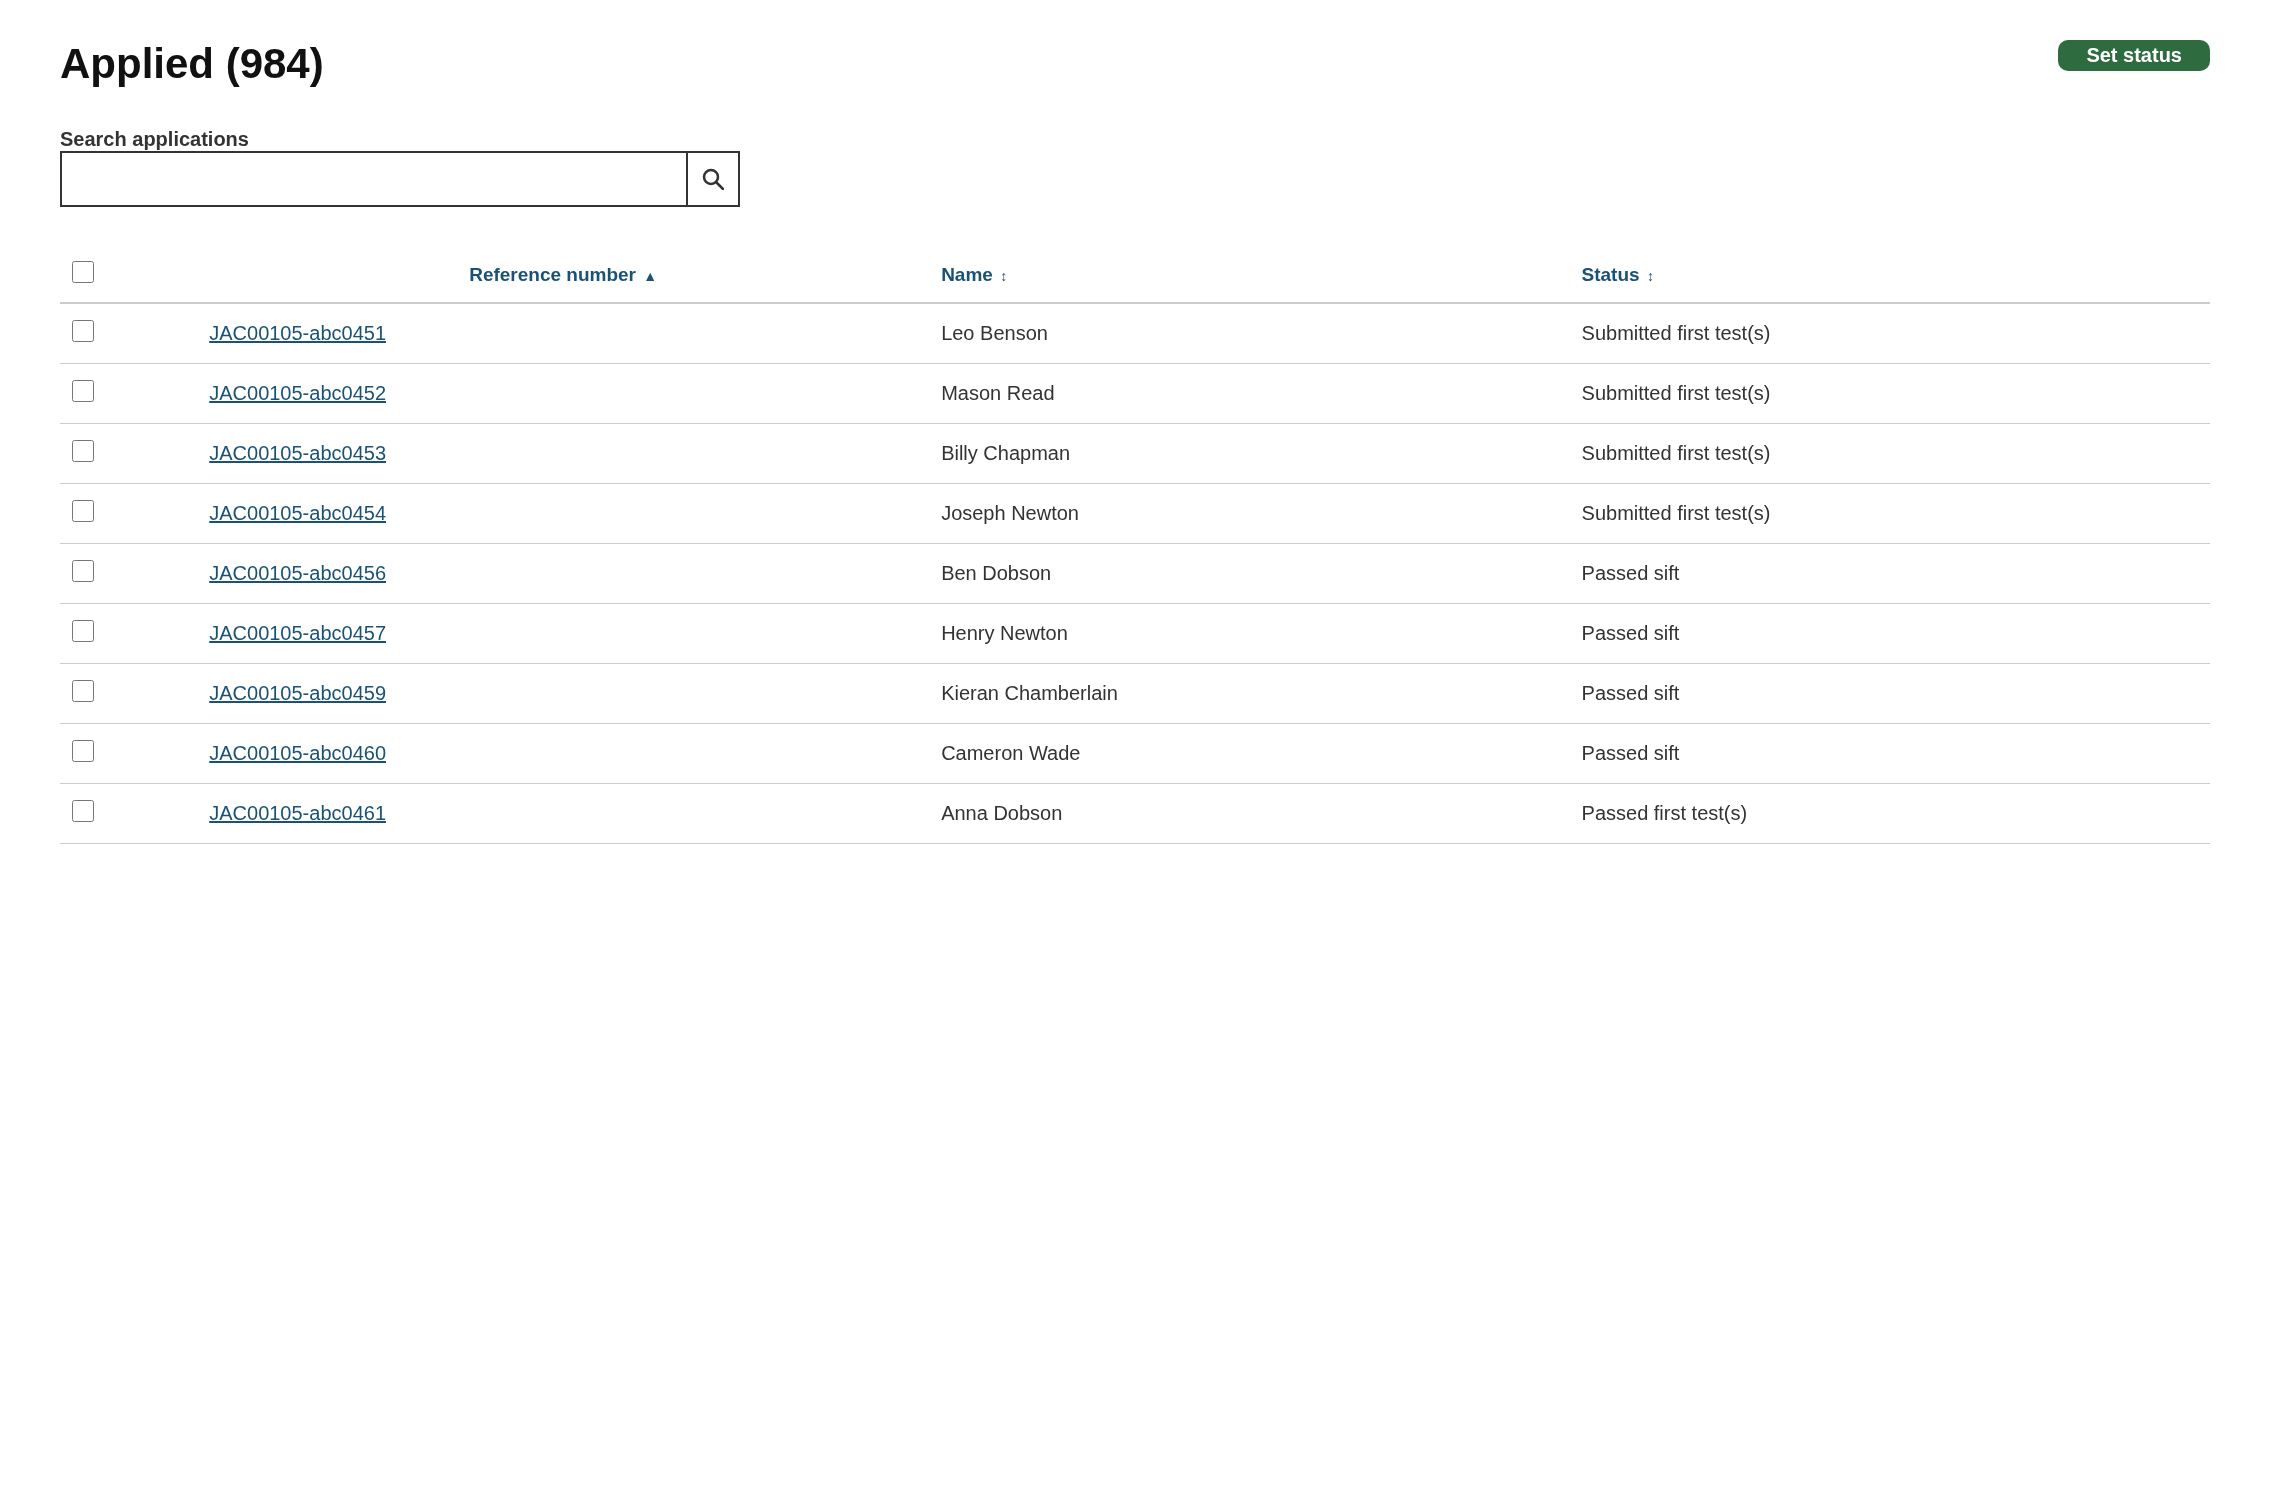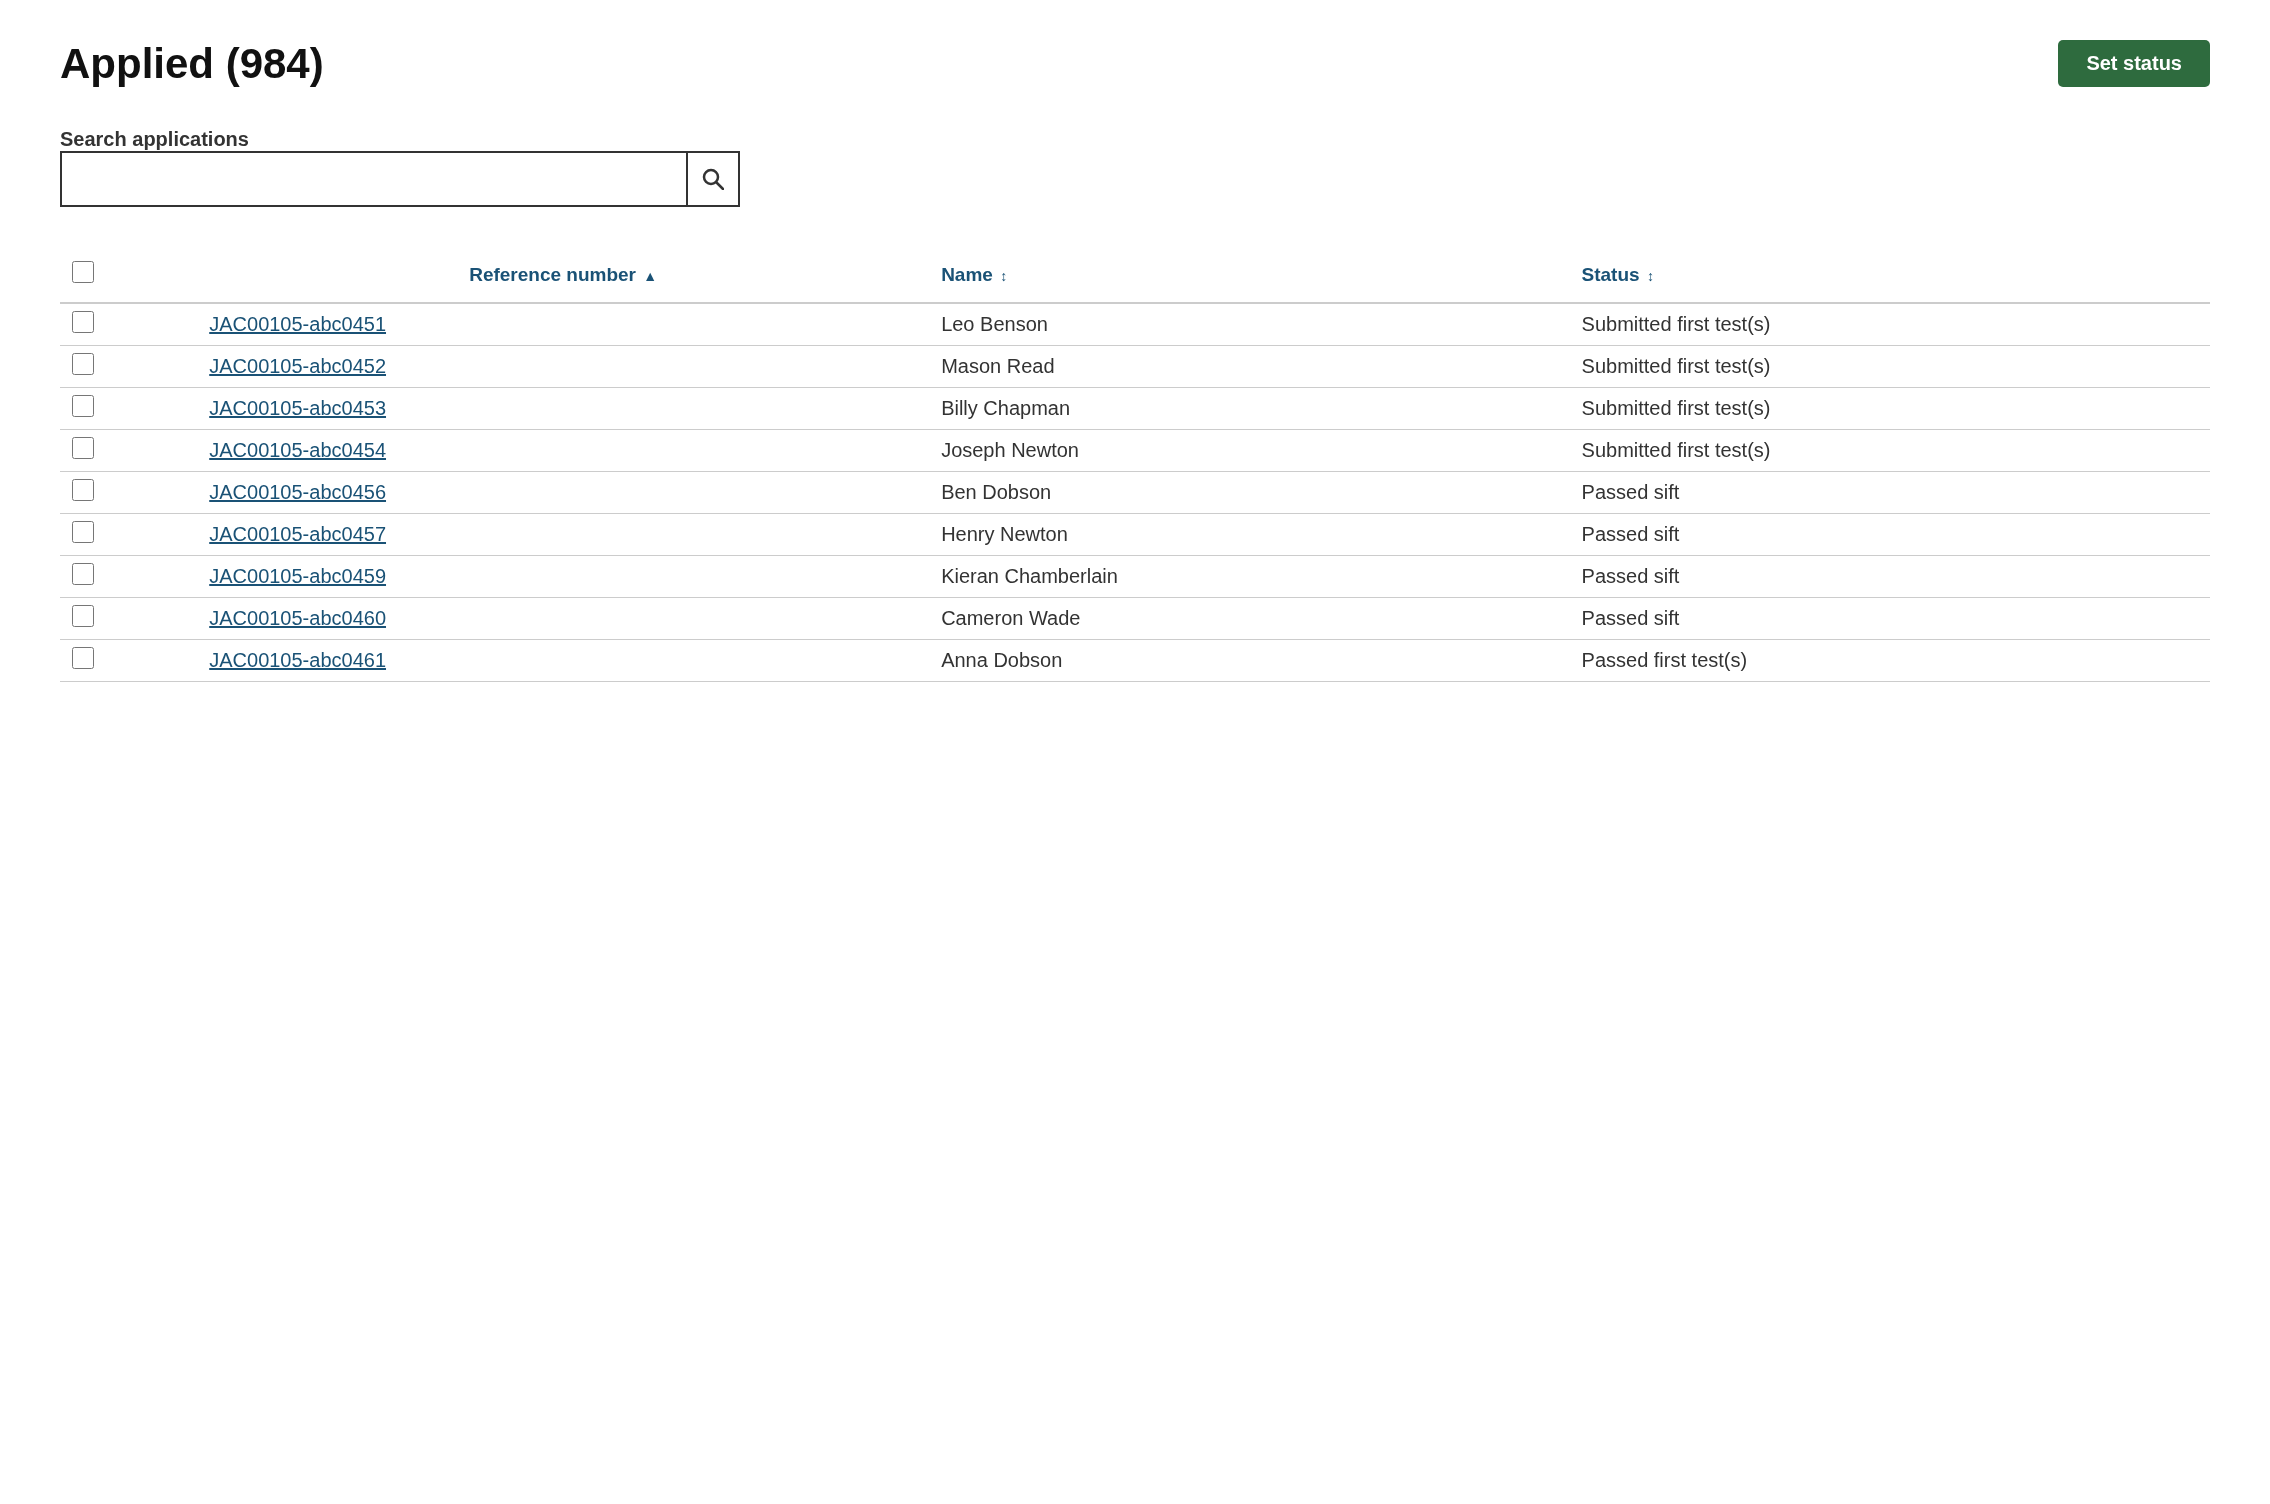--- a/index.html
+++ b/index.html
@@ -27,25 +27,25 @@
     .page-title {
       font-size: 42px;
       font-weight: 700;
       color: #111;
     }
 
     .set-status-btn {
       background-color: #2e6b3e;
       color: #fff;
       border: none;
-      padding: 12px 28px;
+      padding: 4px 28px;
       font-size: 20px;
       font-weight: 600;
       cursor: pointer;
-      border-radius: 5px;
+      border-radius: 10px;
     }
 
     .search-section {
       margin-bottom: 40px;
     }
 
     .search-label {
       font-size: 20px;
       font-weight: 700;
       display: block;
@@ -116,21 +116,21 @@
 
     th.checkbox-col {
       width: 60px;
     }
 
     tbody tr {
       border-bottom: 1px solid #ccc;
     }
 
     td {
-      padding: 7px 12px;
+      padding: 16px 12px;
       font-size: 20px;
       vertical-align: middle;
     }
 
     td a {
       color: #1a5276;
       text-decoration: underline;
       font-size: 20px;
     }
 

